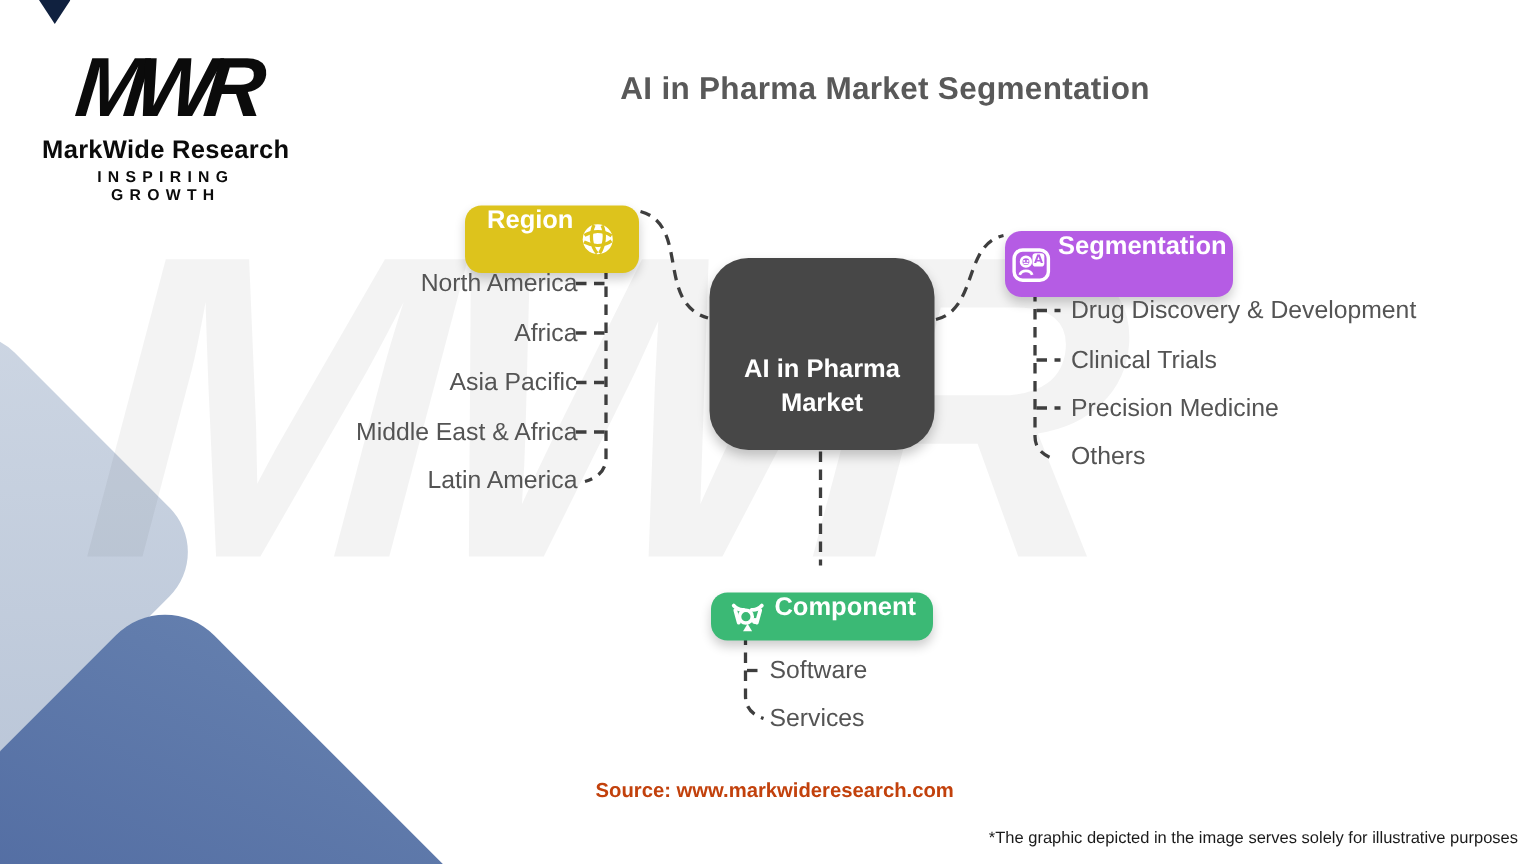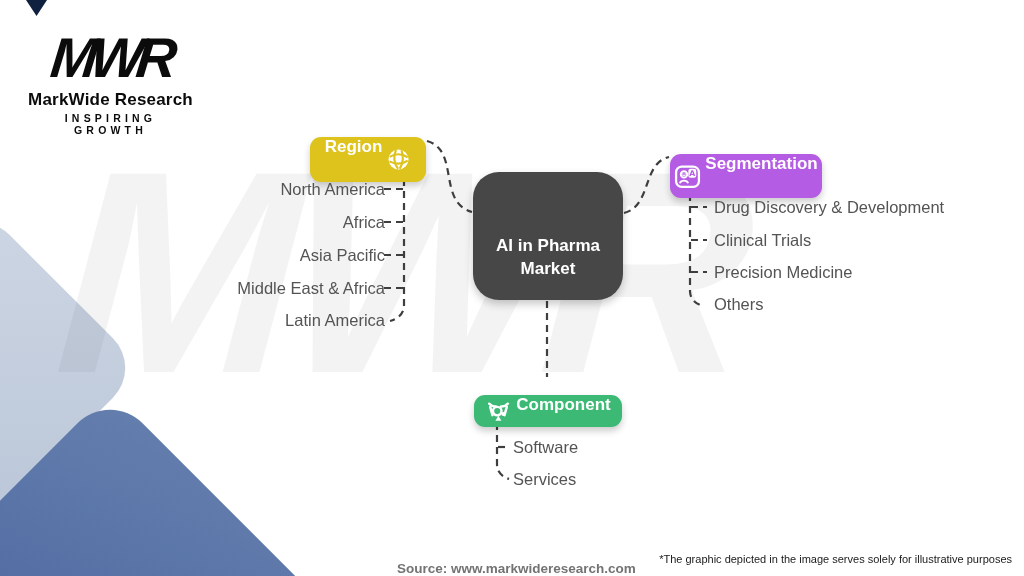--- a/index.html
+++ b/index.html
@@ -73,21 +73,21 @@
   .node-application{left:670px;top:137px;width:152px;height:44px;background:#b55ce4;}
   .node-component{left:474px;top:378px;width:148px;height:32px;background:#3bb975;}
   .node .icon{display:flex;align-items:center;}
 
   
   .leaf{position:absolute;font-size:16.5px;color:#545454;white-space:nowrap;line-height:22px;text-align:right;}
   .leaf.r{text-align:right;transform:translateX(-100%);}
 
   
   .source{
-    position:absolute;left:397px;top:561px;font-size:13.5px;font-weight:700;color:#737373;
+    position:absolute;left:397px;top:519px;font-size:13.5px;font-weight:700;color:#c2410c;
   }
   .disclaimer{
     position:absolute;right:12px;top:553px;font-size:11px;color:#1a1a1a;
   }
 </style>
 </head>
 <body>
 
 <div class="canvas">
 
@@ -96,20 +96,21 @@
   <div class="shape corner-triangle"></div>
 
   <div class="watermark">MWR</div>
 
   <div class="logo">
     <div class="monogram">MWR</div>
     <div class="name">MarkWide Research</div>
     <div class="tagline">INSPIRING GROWTH</div>
   </div>
 
+  <div class="page-title">AI in Pharma Market Segmentation</div>
 
   <svg class="connectors" viewBox="0 0 1024 576" width="1024" height="576">
     <g fill="none" stroke="#3e3e3e" stroke-width="2.2" stroke-dasharray="7 5">
 
       <path d="M 427 141 C 460 150 437 202 472 212"></path>
 
       <path d="M 624 213 C 652 206 642 163 669 157"></path>
 
       <path d="M 547 301 L 547 377"></path>
 

